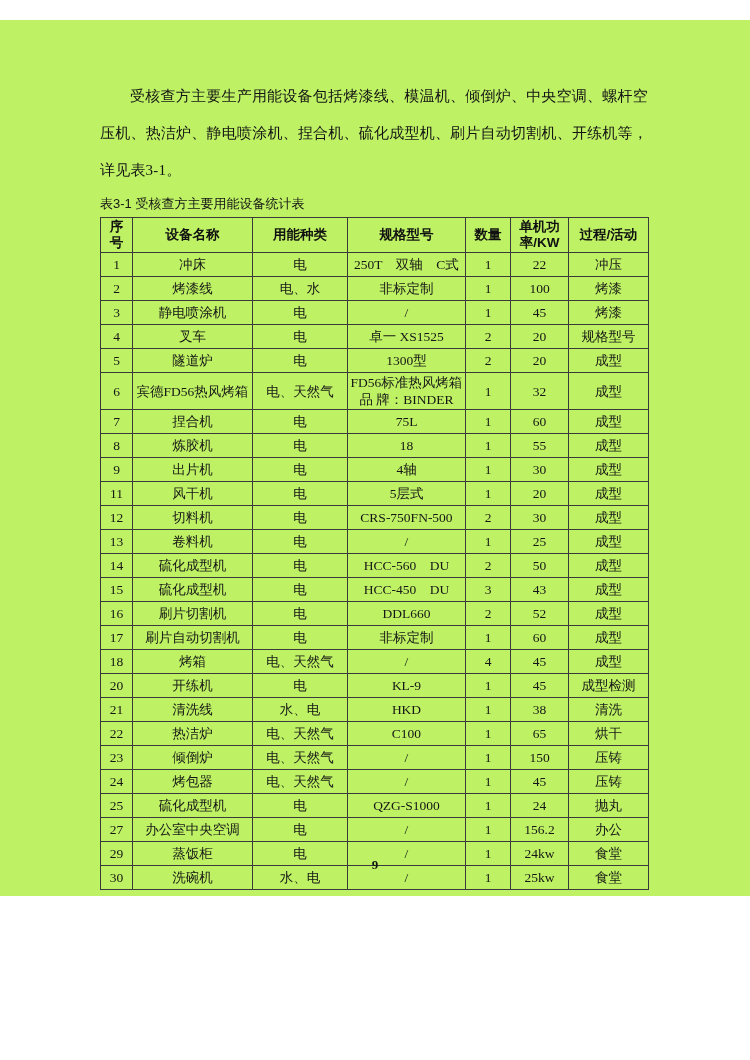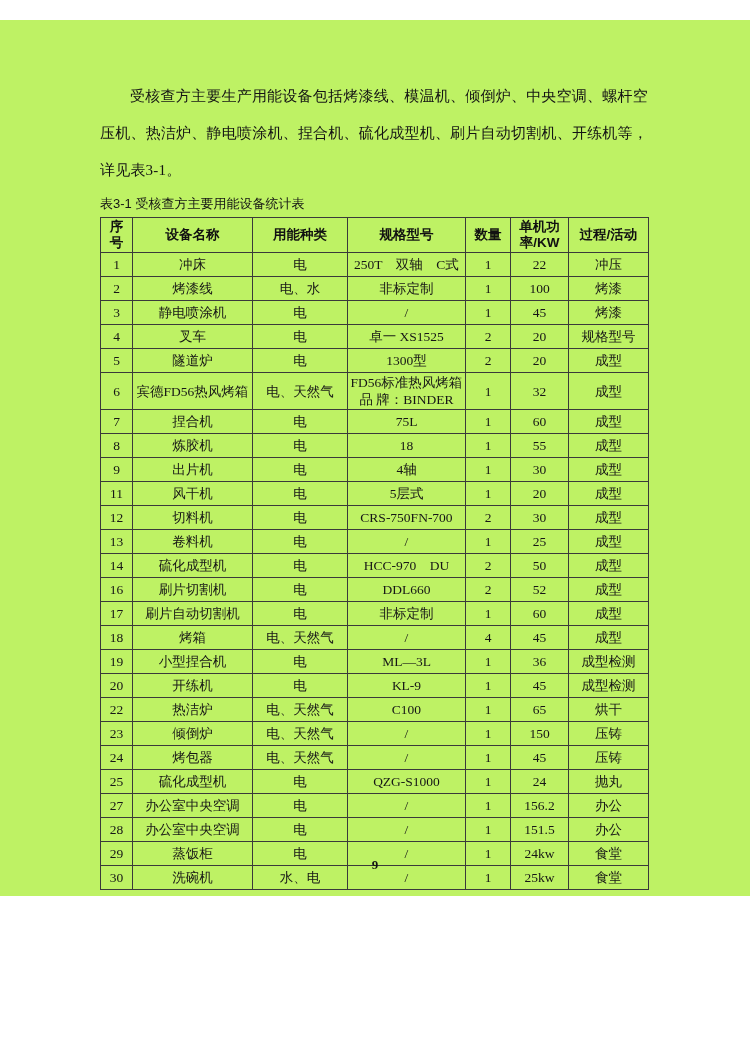--- a/index.html
+++ b/index.html
@@ -200,41 +200,50 @@
             <td>电</td>
             <td>5层式</td>
             <td>1</td>
             <td>20</td>
             <td>成型</td>
           </tr>
           <tr>
             <td>12</td>
             <td>切料机</td>
             <td>电</td>
-            <td>CRS-750FN-700</td>
+            <td>CRS-750FN-500</td>
             <td>2</td>
             <td>30</td>
             <td>成型</td>
           </tr>
           <tr>
             <td>13</td>
             <td>卷料机</td>
             <td>电</td>
             <td>/</td>
             <td>1</td>
             <td>25</td>
             <td>成型</td>
           </tr>
           <tr>
             <td>14</td>
             <td>硫化成型机</td>
             <td>电</td>
-            <td>HCC-970　DU</td>
+            <td>HCC-560　DU</td>
             <td>2</td>
             <td>50</td>
+            <td>成型</td>
+          </tr>
+          <tr>
+            <td>15</td>
+            <td>硫化成型机</td>
+            <td>电</td>
+            <td>HCC-450　DU</td>
+            <td>3</td>
+            <td>43</td>
             <td>成型</td>
           </tr>
           <tr>
             <td>16</td>
             <td>刷片切割机</td>
             <td>电</td>
             <td>DDL660</td>
             <td>2</td>
             <td>52</td>
             <td>成型</td>
@@ -251,38 +260,38 @@
           <tr>
             <td>18</td>
             <td>烤箱</td>
             <td>电、天然气</td>
             <td>/</td>
             <td>4</td>
             <td>45</td>
             <td>成型</td>
           </tr>
           <tr>
-            <td>19</td>
-            <td>小型捏合机</td>
-            <td>电</td>
-            <td>ML—3L</td>
-            <td>1</td>
-            <td>36</td>
-            <td>成型检测</td>
-          </tr>
-          <tr>
             <td>20</td>
             <td>开练机</td>
             <td>电</td>
             <td>KL-9</td>
             <td>1</td>
             <td>45</td>
             <td>成型检测</td>
           </tr>
           <tr>
+            <td>21</td>
+            <td>清洗线</td>
+            <td>水、电</td>
+            <td>HKD</td>
+            <td>1</td>
+            <td>38</td>
+            <td>清洗</td>
+          </tr>
+          <tr>
             <td>22</td>
             <td>热洁炉</td>
             <td>电、天然气</td>
             <td>C100</td>
             <td>1</td>
             <td>65</td>
             <td>烘干</td>
           </tr>
           <tr>
             <td>23</td>
@@ -311,29 +320,20 @@
             <td>24</td>
             <td>抛丸</td>
           </tr>
           <tr>
             <td>27</td>
             <td>办公室中央空调</td>
             <td>电</td>
             <td>/</td>
             <td>1</td>
             <td>156.2</td>
-            <td>办公</td>
-          </tr>
-          <tr>
-            <td>28</td>
-            <td>办公室中央空调</td>
-            <td>电</td>
-            <td>/</td>
-            <td>1</td>
-            <td>151.5</td>
             <td>办公</td>
           </tr>
           <tr>
             <td>29</td>
             <td>蒸饭柜</td>
             <td>电</td>
             <td>/</td>
             <td>1</td>
             <td>24kw</td>
             <td>食堂</td>

